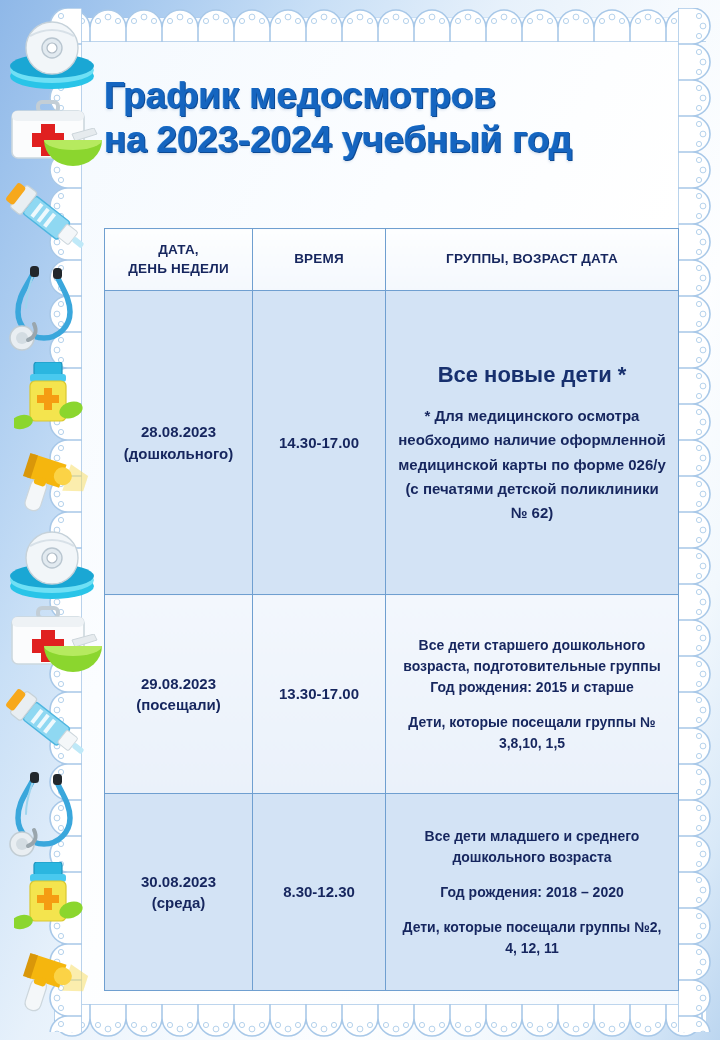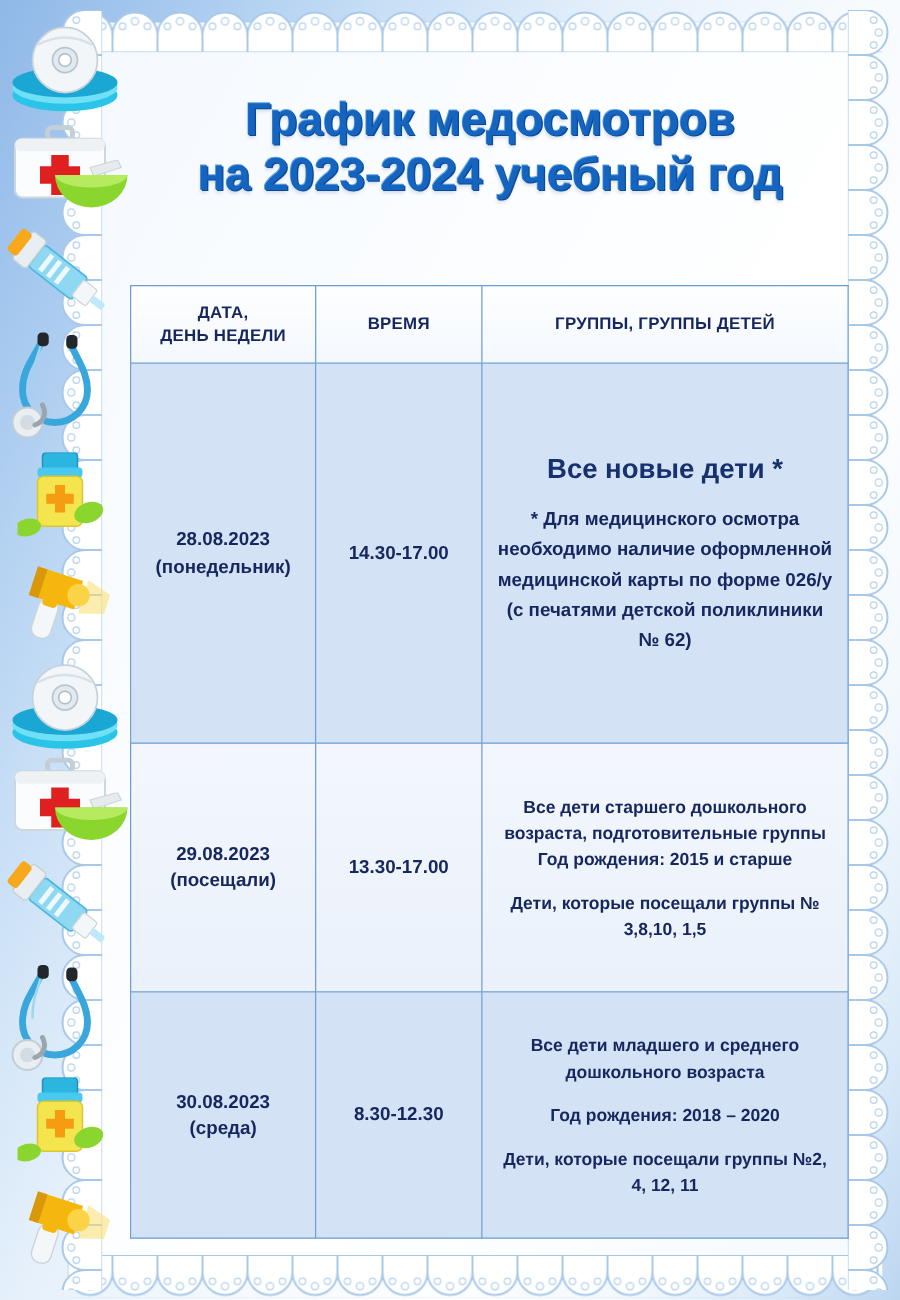--- a/index.html
+++ b/index.html
@@ -42,21 +42,20 @@
     width: 104px; height: 1040px;
     pointer-events: none;
   }
   .med-icon { position: absolute; }
 
   
   .title-block {
     position: absolute;
     left: 104px; top: 74px;
     width: 576px;
-    text-align: center;
     z-index: 5;
   }
   .title-line {
     font-size: 37px;
     font-weight: bold;
     color: #1565c0;
     line-height: 1.19;
     letter-spacing: -0.2px;
     text-shadow:
        1px 1px 0 #0d4a94,
@@ -335,29 +334,29 @@
       <col class="c-time">
       <col class="c-grp">
   </colgroup>
   <thead>
     <tr>
       <th>
         <span>ДАТА,</span><br>
         <span>ДЕНЬ НЕДЕЛИ</span>
       </th>
       <th>ВРЕМЯ</th>
-      <th>ГРУППЫ, ГРУППЫ ДЕТЕЙ</th>
+      <th>ГРУППЫ, ВОЗРАСТ ДАТА</th>
     </tr>
   </thead>
   <tbody>
 
     <tr class="shade-a" style="height: 304px;">
       <td class="date-cell row1-date">
         <div>28.08.2023</div>
-        <div>(понедельник)</div>
+        <div>(дошкольного)</div>
       </td>
       <td class="time-cell">14.30-17.00</td>
       <td class="grp-cell">
         <div class="grp-head">Все  новые дети *</div>
         <div class="grp-note">* Для медицинского осмотра необходимо наличие оформленной медицинской карты по форме 026/у (с печатями детской поликлиники № 62)</div>
       </td>
     </tr>
 
     <tr class="shade-b" style="height: 199px;">
       <td class="date-cell">

